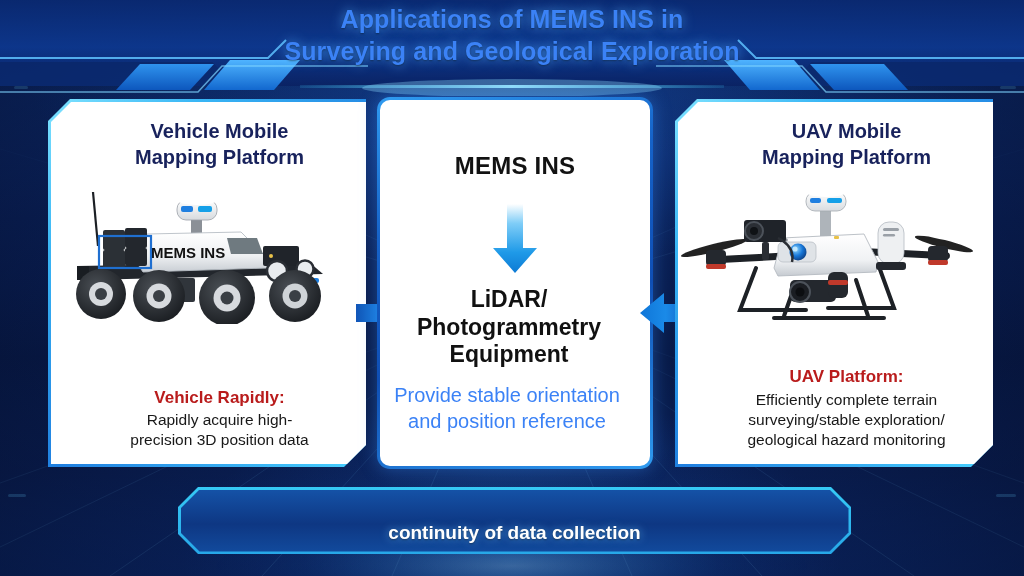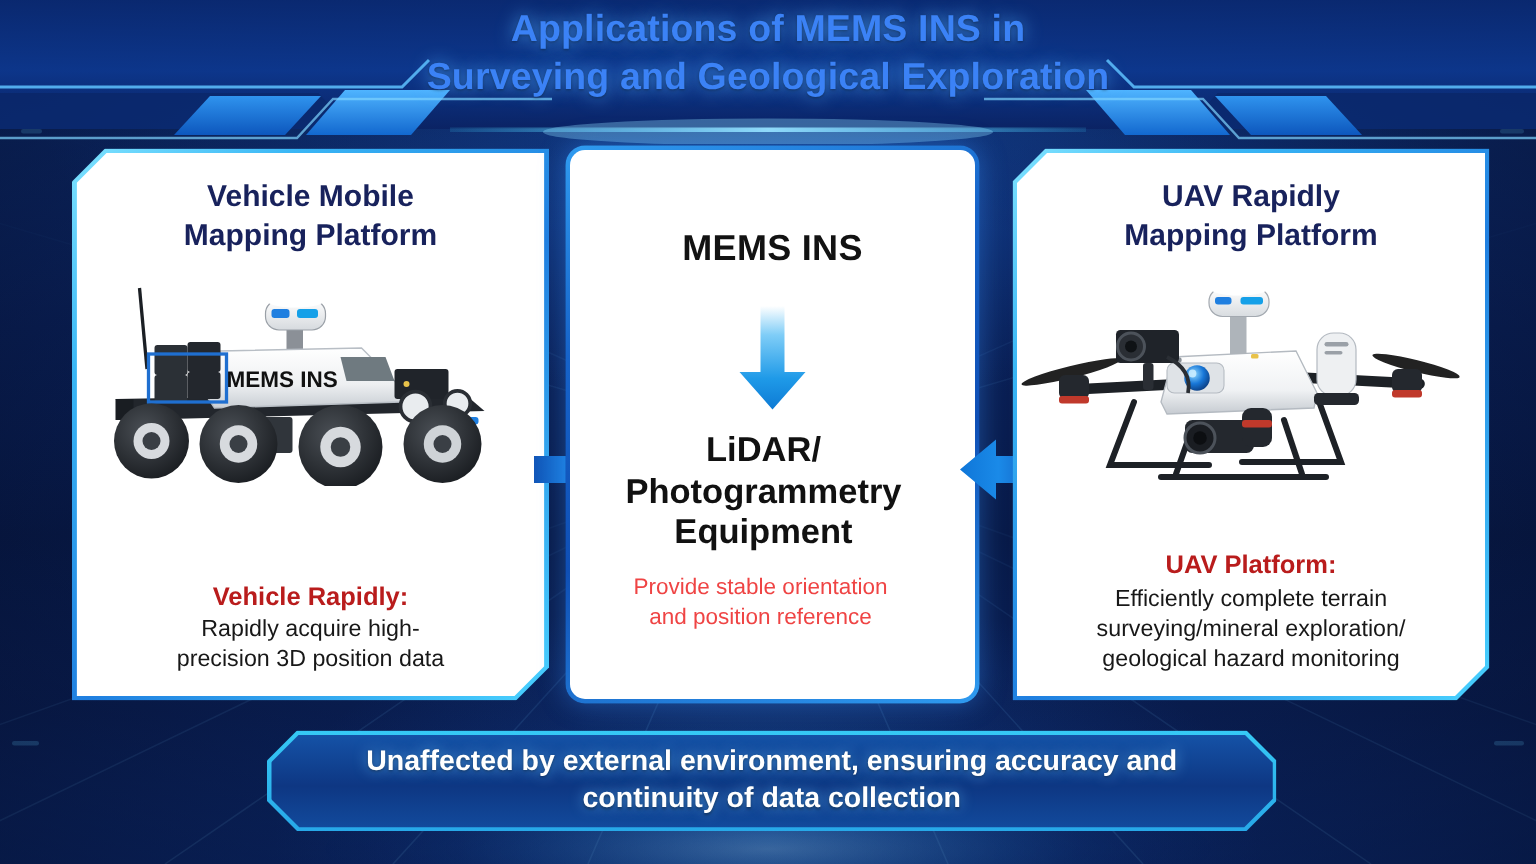--- a/index.html
+++ b/index.html
@@ -43,20 +43,21 @@
     background:linear-gradient(135deg,#7fe3ff 0%,#39b6f5 22%,#1f7fe0 55%,#49d2ff 100%);
     padding:3px;
     box-shadow:0 0 22px rgba(70,170,255,.45);
   }
   .panel-inner{
     width:100%;height:100%;
     -webkit-clip-path:polygon(20px 0,100% 0,100% calc(100% - 20px),calc(100% - 20px) 100%,0 100%,0 20px);
     clip-path:polygon(20px 0,100% 0,100% calc(100% - 20px),calc(100% - 20px) 100%,0 100%,0 20px);
     background:#ffffff;
     position:relative;
+    padding-left:25px;
   }
   #panel-left{left:48px;top:99px;width:312px;height:362px;}
   #panel-right{left:675px;top:99px;width:312px;height:362px;}
 
   .panel-title{
     position:absolute;left:0;right:0;top:16px;
     text-align:center;color:#18225c;
     font-size:20px;font-weight:bold;line-height:1.32;
   }
   .panel-caption{
@@ -84,21 +85,21 @@
     position:absolute;left:0;right:0;top:52px;text-align:center;
     font-size:24px;font-weight:bold;color:#121212;letter-spacing:.2px;
   }
   .c-down{position:absolute;left:50%;transform:translateX(-50%);top:104px;}
   .c-lidar{
     position:absolute;left:0;right:12px;top:186px;text-align:center;
     font-size:23px;font-weight:bold;color:#111;line-height:1.2;
   }
   .c-sub{
     position:absolute;left:8px;right:24px;top:282px;text-align:center;
-    font-size:15px;color:#ef4444;line-height:1.32;
+    font-size:20px;color:#3b82f6;line-height:1.32;
   }
 
   
   .arrow-h{position:absolute;top:291px;}
   #arrow-left{left:356px;}
   #arrow-right{left:639px;}
 
   
   #bottom-banner{
     position:absolute;left:178px;top:487px;width:668px;height:62px;
@@ -366,21 +367,21 @@
         <stop offset="55%" stop-color="#1a8ae8"></stop>
         <stop offset="100%" stop-color="#0f76d8"></stop>
       </linearGradient>
     </defs>
     <polygon points="58,13 25,13 25,2 1,22 25,42 25,31 58,31" fill="url(#arrL)"></polygon>
   </svg>
 
   <div class="panel" id="panel-right">
     <div class="panel-inner">
       <div class="panel-title">
-        <span>UAV Rapidly</span><br>
+        <span>UAV Mobile</span><br>
         <span>Mapping Platform</span>
       </div>
 
       <svg class="panel-art" id="art-right" viewBox="0 0 300 150" preserveAspectRatio="xMidYMid meet">
         <defs>
           <linearGradient id="dBody" x1="0" y1="0" x2="0" y2="1">
             <stop offset="0%" stop-color="#ffffff"></stop>
             <stop offset="62%" stop-color="#f0f2f4"></stop>
             <stop offset="100%" stop-color="#c6cbd1"></stop>
           </linearGradient>
@@ -452,28 +453,28 @@
 
         <g>
           <rect x="150" y="96" width="20" height="26" rx="6" fill="#24282e"></rect>
           <rect x="150" y="104" width="20" height="5" rx="2" fill="#c0392b"></rect>
         </g>
       </svg>
 
       <div class="panel-caption">
         <span class="lead">UAV Platform:</span>
         <span>Efficiently complete terrain</span><br>
-        <span>surveying/mineral exploration/</span><br>
+        <span>surveying/stable exploration/</span><br>
         <span>geological hazard monitoring</span>
       </div>
     </div>
   </div>
 
   <div id="bottom-banner">
     <div class="bb-inner">
       <div class="bb-text">
-        <span>Unaffected by external environment, ensuring accuracy and</span><br>
+        <br>
         <span>continuity of data collection</span>
       </div>
     </div>
   </div>
 
 </div>
 
 </body></html>

